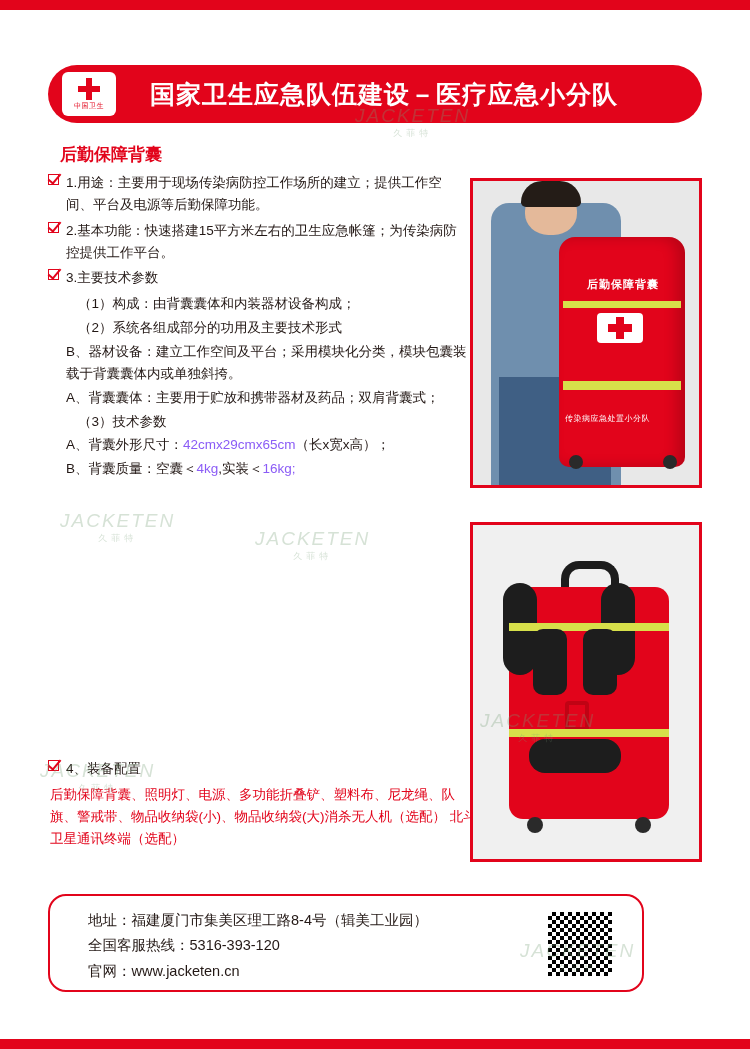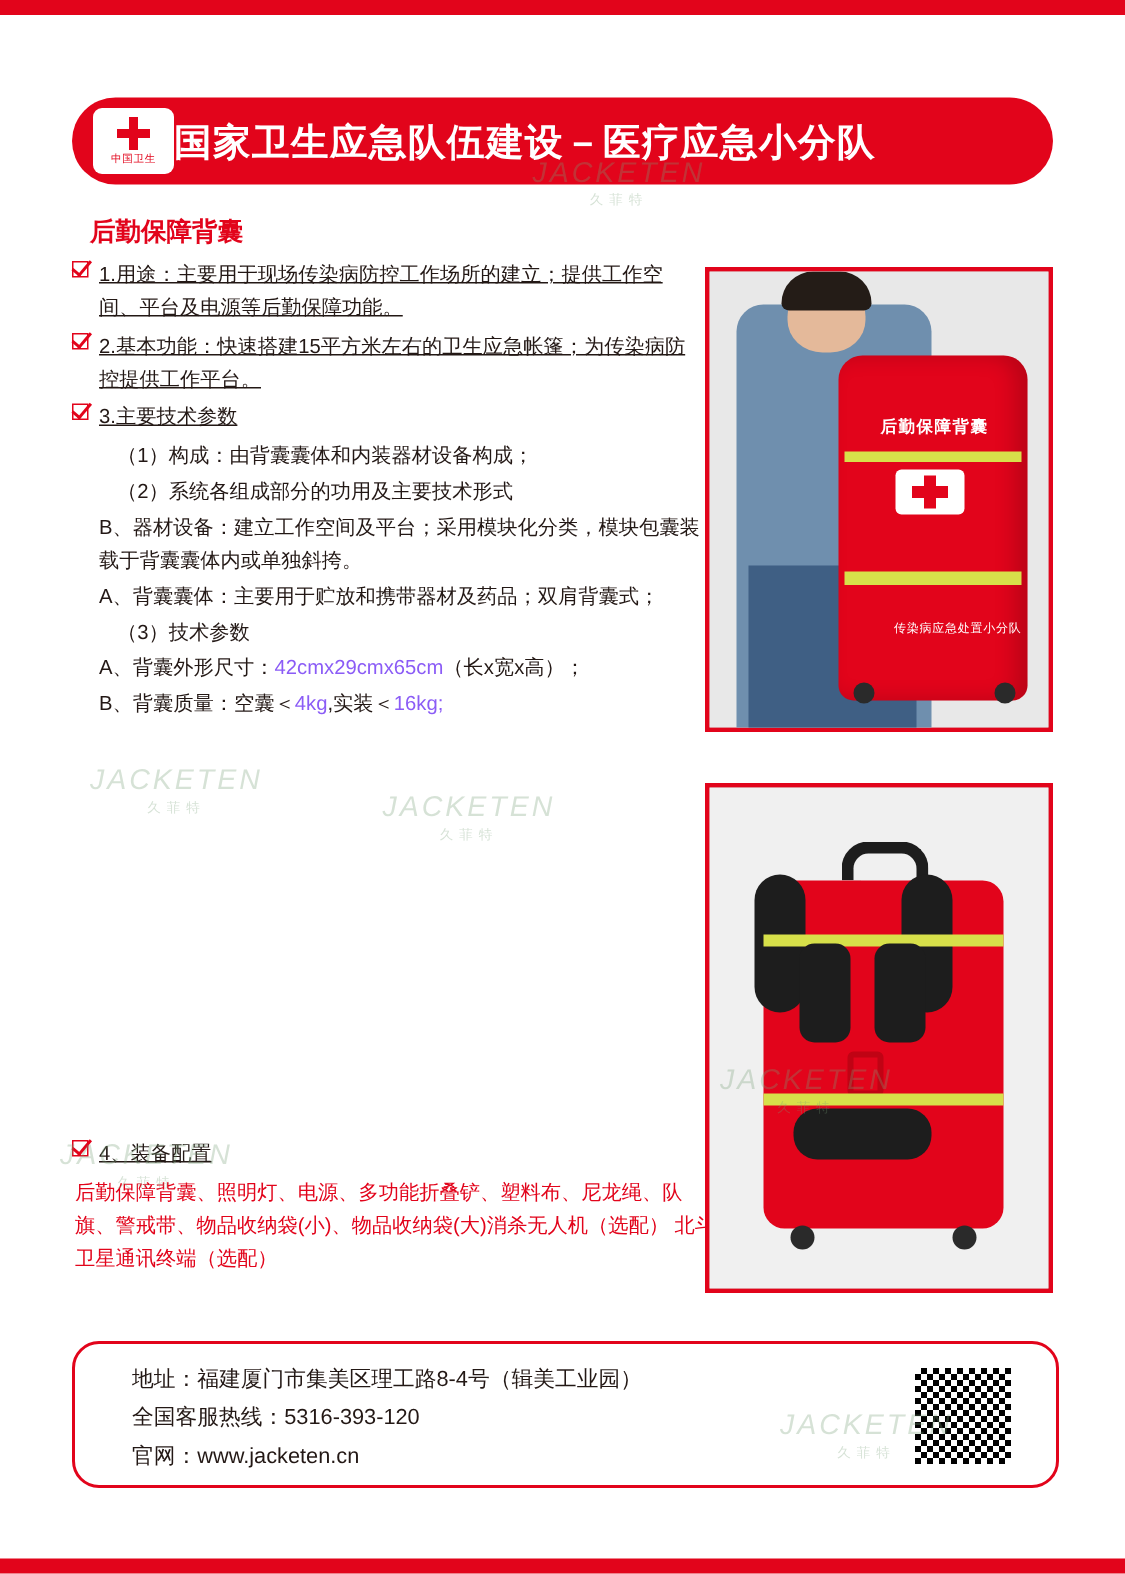--- a/index.html
+++ b/index.html
@@ -54,20 +54,21 @@
   .logo-cross::after { left: 0; top: 8px; width: 22px; height: 6px; }
   .logo-text {
     font-size: 7px;
     color: #e2041b;
     letter-spacing: 0.5px;
     margin-top: 1px;
     white-space: nowrap;
   }
   .banner-title {
     flex: 1;
+    text-align: center;
     color: #ffffff;
     font-size: 25px;
     font-weight: bold;
     letter-spacing: 1px;
     padding-right: 50px;
   }
   
   .section-title {
     position: absolute;
     left: 60px; top: 133px;
@@ -77,21 +78,21 @@
   }
   
   .content {
     position: absolute;
     left: 48px; top: 162px;
     width: 420px;
     font-size: 13.5px;
     line-height: 1.62;
     color: #231815;
   }
-  .item { position: relative; padding-left: 18px; margin-bottom: 4px; text-decoration: underline; }
+  .item { position: relative; padding-left: 18px; margin-bottom: 4px; }
   .check {
     position: absolute;
     left: 0; top: 2px;
     width: 11px; height: 11px;
     border: 1px solid #e2041b;
     display: block;
   }
   .check::after {
     content: "";
     position: absolute;
@@ -163,21 +164,21 @@
   .p1-badge::before, .p1-badge::after {
     content:""; position:absolute; background:#e2041b;
   }
   .p1-badge::before { left: 19px; top: 4px; width: 8px; height: 22px; }
   .p1-badge::after { left: 11px; top: 11px; width: 24px; height: 8px; }
   .p1-lab1 {
     position:absolute; left: 100px; top: 96px; width: 100px; text-align:center;
     color:#fff; font-size: 11px; font-weight: bold; letter-spacing:1px;
   }
   .p1-lab2 {
-    position:absolute; left: 92px; top: 232px; width: 116px; text-align:right;
+    position:absolute; left: 92px; top: 232px; width: 116px; text-align:left;
     color:#fff; font-size: 8px; letter-spacing:0.5px;
   }
   .p1-wheel {
     position:absolute; bottom: 16px; width: 14px; height: 14px;
     background:#2a2a2a; border-radius:50%;
   }
   
   .p2-bg { position:absolute; inset:0; background:#f0f0f0; }
   .p2-pack {
     position:absolute; left: 36px; top: 62px; width: 160px; height: 232px;
@@ -206,21 +207,21 @@
   .p2-strip {
     position:absolute; left: 36px; width: 160px; height: 8px; background:#d7e04a;
   }
   .p2-wheel2 {
     position:absolute; width: 16px; height: 16px; background:#2a2a2a; border-radius:50%;
   }
   
   .footer {
     position: absolute;
     left: 48px; top: 884px;
-    width: 658px; height: 98px;
+    width: 596px; height: 98px;
     border: 2px solid #e2041b;
     border-radius: 18px;
   }
   .footer-text {
     position: absolute;
     left: 38px; top: 12px;
     font-size: 14.5px;
     line-height: 1.75;
     color: #231815;
   }

